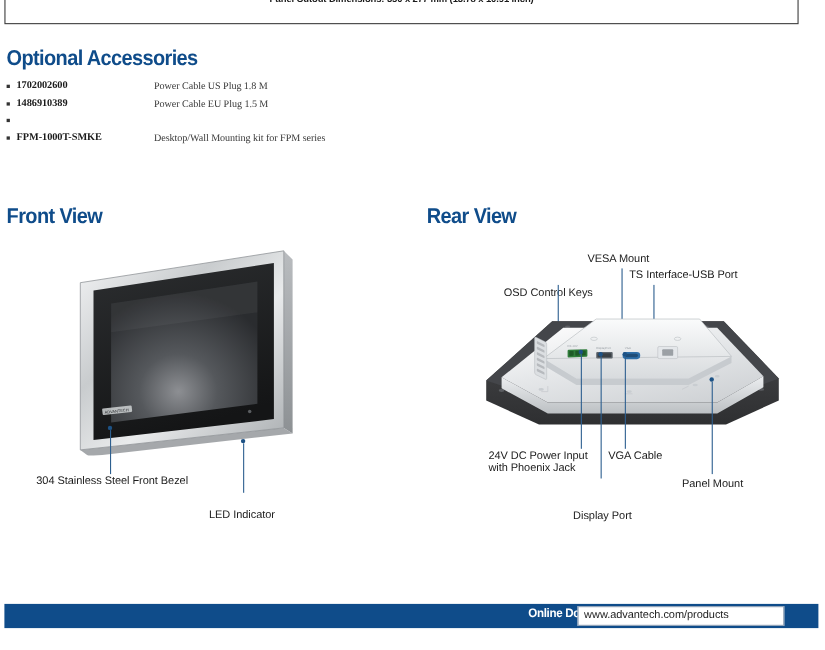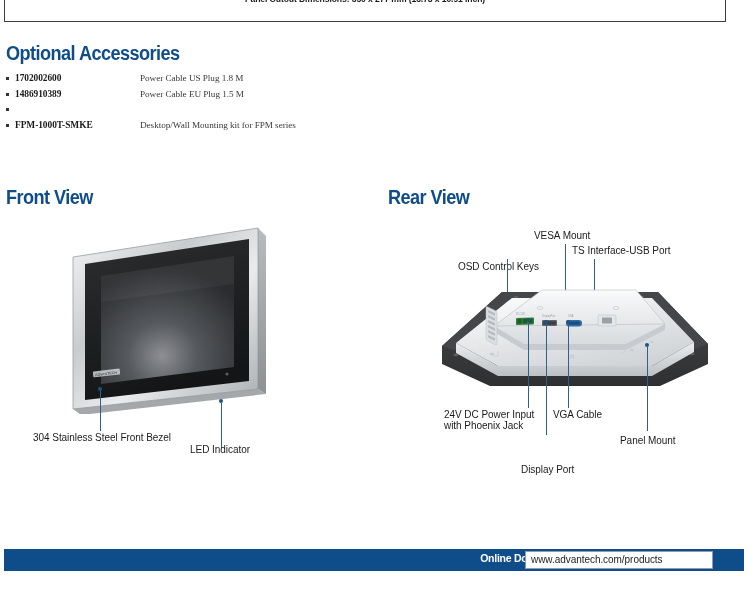--- a/index.html
+++ b/index.html
@@ -166,21 +166,21 @@
 
   <circle cx="165" cy="150" r="1.6" fill="#5a5d60"></circle>
 </svg>
 
 <div class="dot" style="left:98px;top:387px;"></div>
 <div class="leader" style="left:100px;top:391px;height:40px;"></div>
 <div class="callout" style="left:33px;top:433px;">304 Stainless Steel Front Bezel</div>
 
 <div class="dot" style="left:219px;top:399px;"></div>
 <div class="leader" style="left:221px;top:403px;height:45px;"></div>
-<div class="callout" style="left:190px;top:445px;">LED Indicator</div>
+<div class="callout" style="left:190px;top:464px;">LED Indicator</div>
 
 <div class="heading" id="h-rear">Rear View</div>
 
 <div class="callout" style="left:534px;top:231px;">VESA Mount</div>
 <div class="callout" style="left:458px;top:246px;margin-top:16px;">OSD Control Keys</div>
 <div class="callout" style="left:572px;top:246px;">TS Interface-USB Port</div>
 
 <div class="leader" style="left:507px;top:259px;height:40px;"></div>
 <div class="dot" style="left:505px;top:297px;"></div>
 

